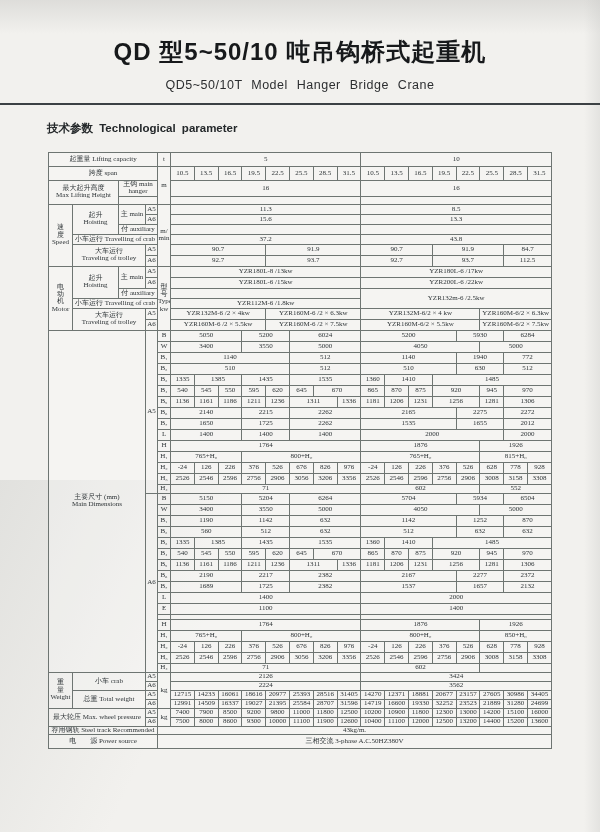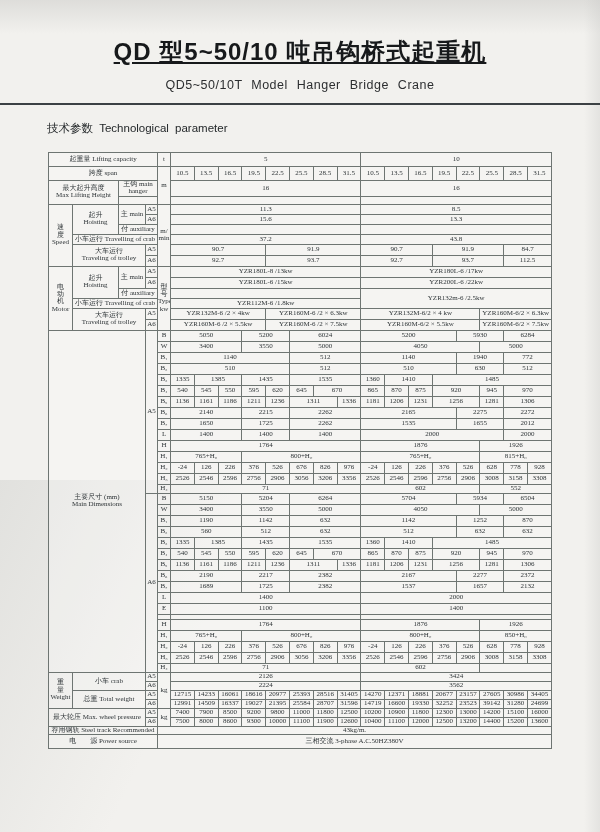--- a/index.html
+++ b/index.html
@@ -10,25 +10,25 @@
     color:#2e3437;
   }
   .scan-top{position:absolute;left:0;top:0;width:600px;height:34px;
     background:linear-gradient(180deg,rgba(205,205,202,.55),rgba(242,241,238,0));pointer-events:none;}
   .scan-shadow{position:absolute;left:-80px;top:480px;width:420px;height:360px;
     background:linear-gradient(115deg,rgba(185,187,184,.38),rgba(242,241,238,0) 60%);pointer-events:none;}
   .scan-right{position:absolute;right:0;top:0;width:16px;height:832px;
     background:linear-gradient(270deg,rgba(200,200,198,.35),rgba(242,241,238,0));pointer-events:none;}
 
   .title{position:absolute;left:0;top:36px;width:100%;text-align:center;
-    font-size:24px;font-weight:bold;letter-spacing:1px;color:#17191b;text-decoration:underline;}
+    font-size:24px;font-weight:bold;letter-spacing:1px;color:#17191b;}
   .subtitle{position:absolute;left:0;top:78px;width:100%;text-align:center;
     font-size:12.5px;color:#2c2e30;word-spacing:5px;letter-spacing:.5px;}
   .divider{position:absolute;left:0;top:103px;width:600px;height:2px;background:#3c4144;}
-  .section-heading{position:absolute;left:47px;top:121px;font-size:11.5px;font-weight:normal;color:#24282a;word-spacing:3px;}
+  .section-heading{position:absolute;left:47px;top:121px;font-size:11.5px;font-weight:bold;color:#24282a;word-spacing:3px;}
 
   table.spec{
     position:absolute;left:48px;top:152px;width:504px;
     border-collapse:collapse;table-layout:fixed;
     background:rgba(255,255,255,.25);
   }
   table.spec td{
     border:1px solid #6e7572;
     font-family:"Liberation Serif",serif;
     font-size:7px;line-height:1.05;
@@ -585,21 +585,21 @@
         <td>19027</td>
         <td>21395</td>
         <td>25584</td>
         <td>28707</td>
         <td>31596</td>
         <td>14719</td>
         <td>16600</td>
         <td>19330</td>
         <td>32252</td>
         <td>23523</td>
-        <td>39142</td>
+        <td>21889</td>
         <td>31280</td>
         <td>24699</td>
       </tr>
       <tr style="height: 9px;">
         <td colspan="3" rowspan="2" class="sm2">最大轮压 Max. wheel pressure</td>
         <td class="ax">A5</td>
         <td rowspan="2" class="un">kg</td>
         <td>7400</td>
         <td>7900</td>
         <td>8500</td>

